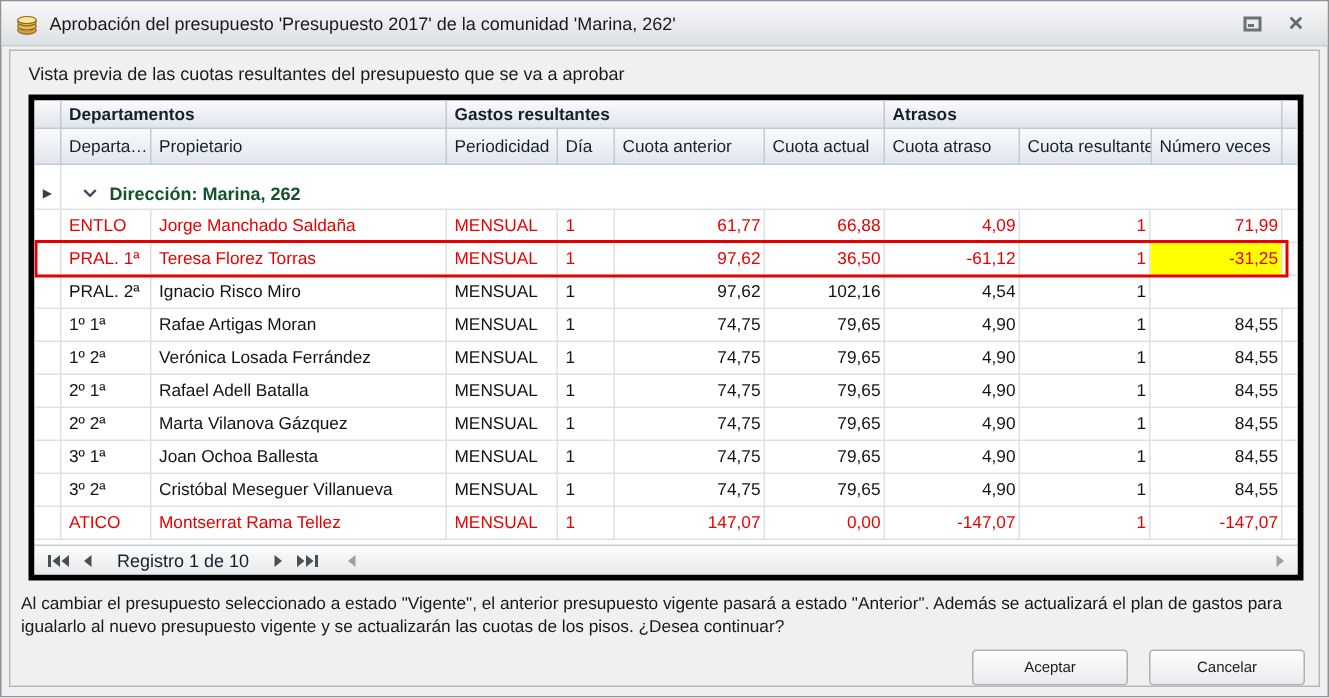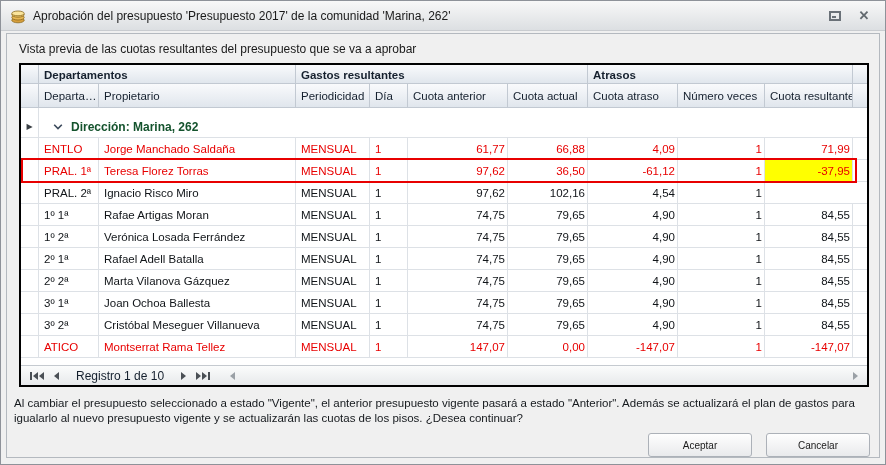--- a/index.html
+++ b/index.html
@@ -19,21 +19,21 @@
   .restore-glyph { width:12px; height:10px; border:2px solid #6a7178; position:relative; }
   .restore-glyph::after { content:""; position:absolute; left:1px; bottom:1px; width:4px; height:2px; background:#6a7178; }
   .close-glyph { font-size:13px; font-weight:bold; color:#62696f; line-height:1; }
 
   
   .panel { flex:1; margin:2px 5px 6px 5px; border:1px solid #b4b9bf; background:#f0f0f0;
            display:flex; flex-direction:column; overflow:hidden; }
   .preview-label { font-size:12px; color:#1a1a1a; padding:8px 0 7px 12px; }
 
   
-  .grid { margin-left:12px; width:850px; height:324px; border:2px solid #000000;
+  .grid { margin-left:12px; width:850px; height:324px; border:4px solid #000000;
           background:#ffffff; display:flex; flex-direction:column; font-size:11.5px; }
   .hdr-row { display:flex; flex:0 0 auto; background:linear-gradient(#f9fafc,#dfe5ec); }
   .hdr-cell { border-right:1px solid #c2c9d2; border-bottom:1px solid #c2c9d2;
               padding:2px 4px 1px 5px; color:#15202e; white-space:nowrap; overflow:hidden;
               display:flex; align-items:center; }
   .group-hdr .hdr-cell { font-weight:bold; height:19px; }
   .col-hdr .hdr-cell { height:24px; }
 
   .w-gut { width:18px; flex:0 0 18px; }
   .w-dep { width:60px; flex:0 0 60px; }
@@ -130,22 +130,22 @@
 
       <div class="hdr-row col-hdr">
         <div class="hdr-cell w-gut"></div>
         <div class="hdr-cell w-dep">Departa…</div>
         <div class="hdr-cell w-prop">Propietario</div>
         <div class="hdr-cell w-per">Periodicidad</div>
         <div class="hdr-cell w-dia">Día</div>
         <div class="hdr-cell w-ant">Cuota anterior</div>
         <div class="hdr-cell w-act">Cuota actual</div>
         <div class="hdr-cell w-atr">Cuota atraso</div>
+        <div class="hdr-cell w-res">Cuota resultante</div>
         <div class="hdr-cell w-vec">Número veces</div>
-        <div class="hdr-cell w-res">Cuota resultante</div>
         <div class="hdr-cell w-fill"></div>
       </div>
 
       <div class="data-area">
         <div class="spacer-row">
             <div class="gut"></div>
           </div>
 
         <div class="grow">
           <div class="gut">
@@ -174,21 +174,21 @@
             </div><div class="row red selected">
               <div class="cell w-gut"></div>
               <div class="cell w-dep">PRAL. 1ª</div>
               <div class="cell w-prop">Teresa Florez Torras</div>
               <div class="cell w-per">MENSUAL</div>
               <div class="cell w-dia">1</div>
               <div class="cell w-ant num">97,62</div>
               <div class="cell w-act num">36,50</div>
               <div class="cell w-atr num">-61,12</div>
               <div class="cell w-vec num">1</div>
-              <div class="cell w-res num hl">-37,95</div>
+              <div class="cell w-res num hl">-31,25</div>
               <div class="cell w-fill"></div>
             </div><div class="row">
               <div class="cell w-gut"></div>
               <div class="cell w-dep">PRAL. 2ª</div>
               <div class="cell w-prop">Ignacio Risco Miro</div>
               <div class="cell w-per">MENSUAL</div>
               <div class="cell w-dia">1</div>
               <div class="cell w-ant num">97,62</div>
               <div class="cell w-act num">102,16</div>
               <div class="cell w-atr num">4,54</div>

